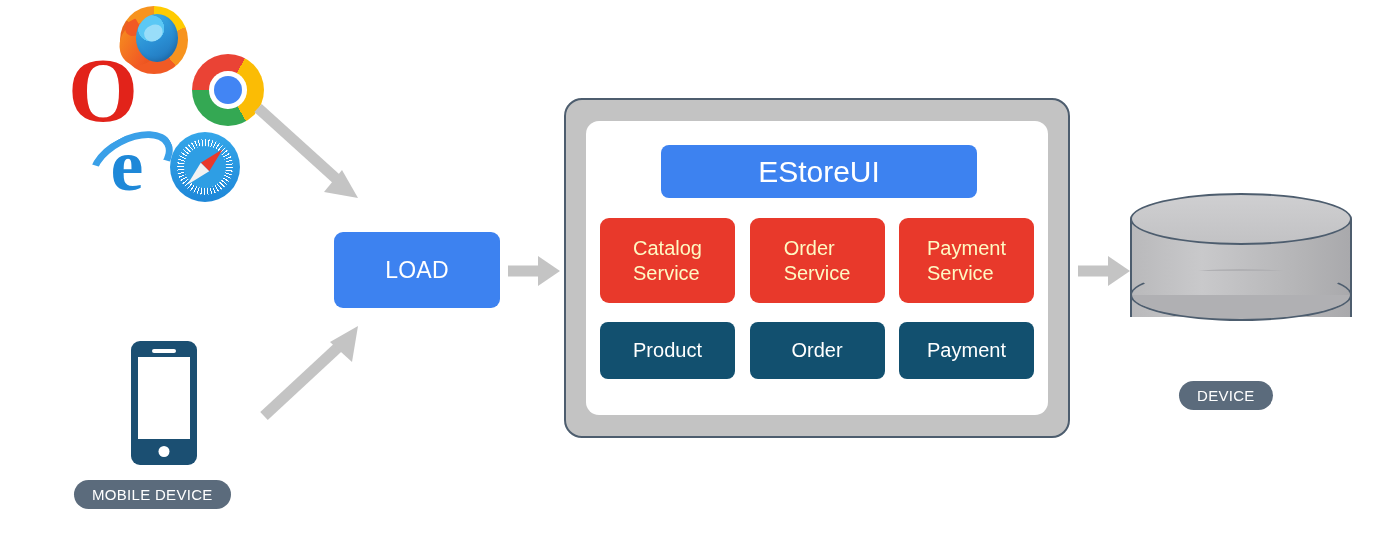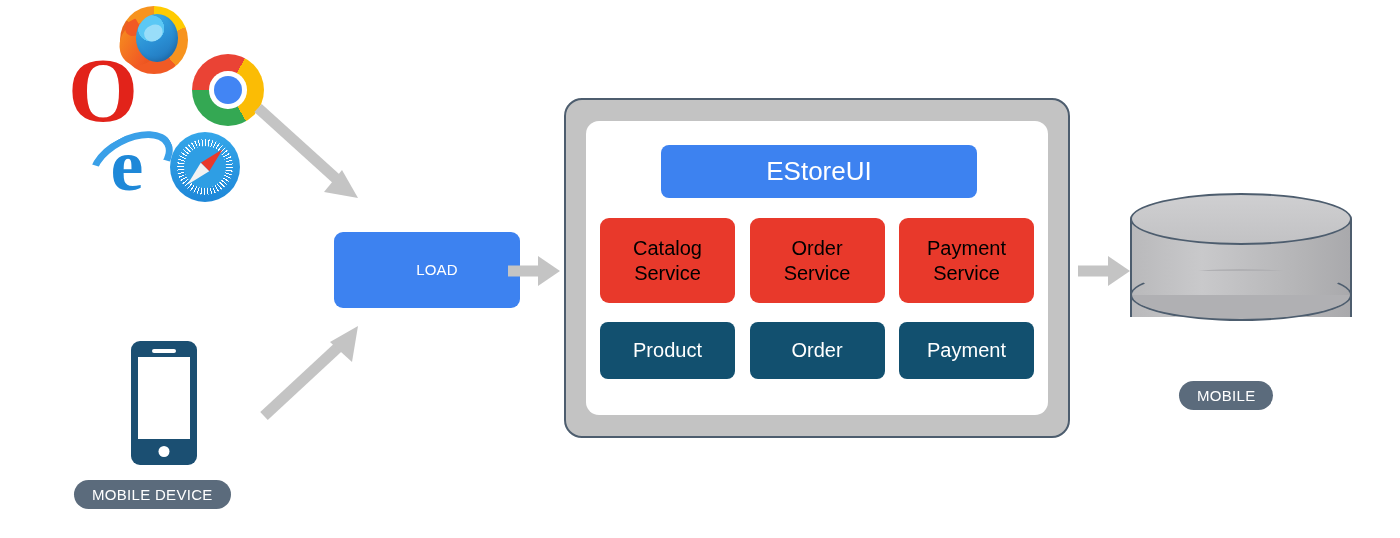--- a/index.html
+++ b/index.html
@@ -145,49 +145,49 @@
   .ph-home{
     position:absolute;left:50%;bottom:8px;transform:translateX(-50%);
     width:11px;height:11px;border-radius:50%;background:#ffffff;
   }
 
   
   #loadbalancer{
     position:absolute;left:334px;top:232px;width:166px;height:76px;
     background:#3d82f0;border-radius:9px;
     display:flex;align-items:center;justify-content:center;text-align:center;
-    color:#ffffff;font-size:15px;line-height:1.22;letter-spacing:.2px;padding-left:20px;
+    color:#ffffff;font-size:23px;line-height:1.22;letter-spacing:.2px;
   }
 
   
   #apppanel{
     position:absolute;left:564px;top:98px;width:506px;height:340px;
     background:#c3c3c3;border:2px solid #4d5d6e;border-radius:18px;
     box-sizing:border-box;
   }
   #appcard{
     position:absolute;left:20px;top:21px;right:20px;bottom:21px;
     background:#ffffff;border-radius:13px;
   }
   #estoreui{
     position:absolute;left:75px;top:24px;width:316px;height:53px;
     background:#3d82f0;border-radius:8px;
     display:flex;align-items:center;justify-content:center;
-    color:#ffffff;font-size:26px;
+    color:#ffffff;font-size:30px;
   }
   .svcrow{
     position:absolute;left:14px;right:14px;display:flex;
     justify-content:space-between;
   }
   #servicerow{top:97px;}
   #datarow{top:201px;}
   .svcbox{
     width:135px;height:85px;border-radius:9px;background:#e8392b;
-    display:flex;align-items:center;justify-content:center;text-align:center;
-    color:#000000;font-size:20px;line-height:1.25;
+    display:flex;align-items:center;justify-content:center;text-align:left;
+    color:#fef9c3;font-size:20px;line-height:1.25;
   }
   .databox{
     width:135px;height:57px;border-radius:8px;background:#12506f;
     display:flex;align-items:center;justify-content:center;
     color:#ffffff;font-size:20px;
   }
 
   
   #database{position:absolute;left:1130px;top:193px;width:222px;height:150px;}
   .db-body{
@@ -324,15 +324,15 @@
     <line x1="0" y1="16" x2="34" y2="16" stroke="#c4c4c4" stroke-width="11"></line>
     <polygon points="52,16 30,31 30,1" fill="#c4c4c4"></polygon>
   </svg>
 
   <div id="database">
     <div class="db-body"></div>
     <div class="db-bottom"></div>
     <div class="db-top"></div>
   </div>
 
-  <div class="pill" id="label-rdbms">MOBILE</div>
+  <div class="pill" id="label-rdbms">DEVICE</div>
 
 </div>
 
 </body></html>

